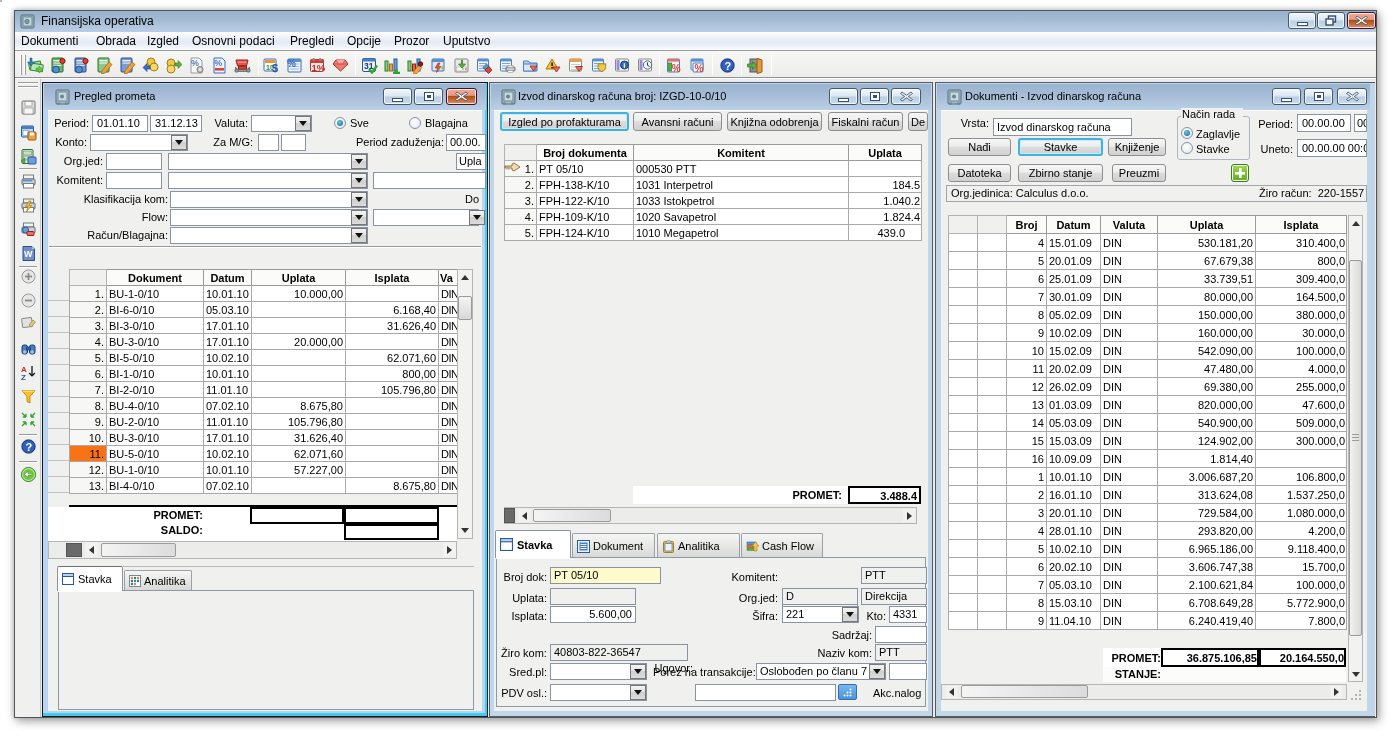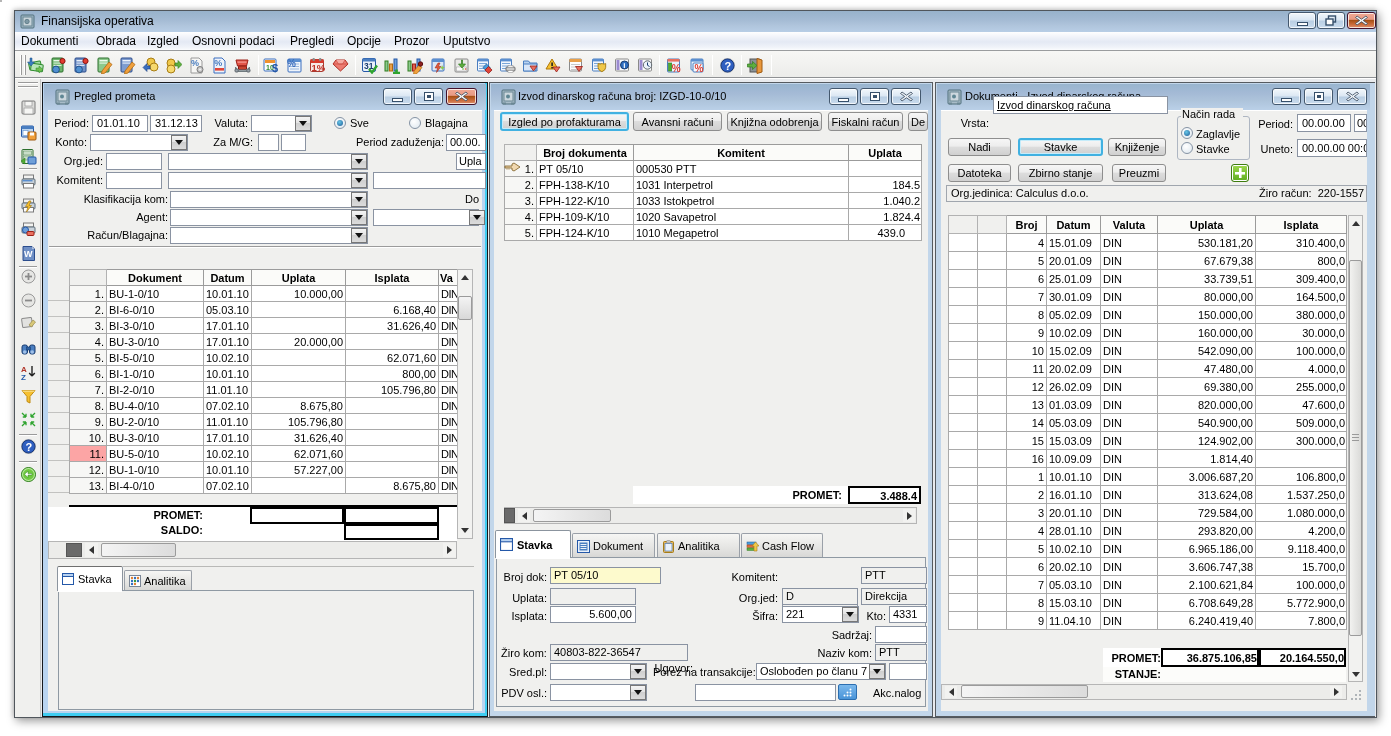--- a/index.html
+++ b/index.html
@@ -427,21 +427,21 @@
 <div class="cbtn" style="left:351px;top:173px;width:16px;height:15px">
     <div class="tri"></div>
   </div>
 <div class="fld " style="left:373px;top:172px;width:113px;height:17px;line-height:15px;"></div>
 <div class="lbl" style="position:absolute;left:68px;top:193px;width:100px;text-align:right;">Klasifikacija kom:</div>
 <div class="fld " style="left:170px;top:191px;width:198px;height:17px;line-height:15px;"></div>
 <div class="cbtn" style="left:351px;top:192px;width:16px;height:15px">
     <div class="tri"></div>
   </div>
 <div class="lbl" style="position:absolute;left:465px;top:193px;">Do</div>
-<div class="lbl" style="position:absolute;left:118px;top:211px;width:50px;text-align:right;">Agent:</div>
+<div class="lbl" style="position:absolute;left:118px;top:211px;width:50px;text-align:right;">Flow:</div>
 <div class="fld " style="left:170px;top:209px;width:198px;height:17px;line-height:15px;"></div>
 <div class="cbtn" style="left:351px;top:210px;width:16px;height:15px">
     <div class="tri"></div>
   </div>
 <div class="fld " style="left:373px;top:209px;width:106px;height:17px;line-height:15px;"></div>
 <div class="cbtn" style="left:469px;top:210px;width:16px;height:15px">
     <div class="tri"></div>
   </div>
 <div class="lbl" style="position:absolute;left:78px;top:229px;width:90px;text-align:right;">Račun/Blagajna:</div>
 <div class="fld " style="left:170px;top:227px;width:198px;height:17px;line-height:15px;"></div>
@@ -542,21 +542,21 @@
       </tr>
       <tr>
         <td class="r" style="background:#f7f7f5">10.</td>
         <td>BU-3-0/10</td>
         <td>17.01.10</td>
         <td class="r">31.626,40</td>
         <td class="r"></td>
         <td style="letter-spacing:-0.5px">DIN</td>
       </tr>
       <tr>
-        <td class="r" style="background:#fca5a5">11.</td>
+        <td class="r" style="background:#f97316">11.</td>
         <td>BU-5-0/10</td>
         <td>10.02.10</td>
         <td class="r">62.071,60</td>
         <td class="r"></td>
         <td style="letter-spacing:-0.5px">DIN</td>
       </tr>
       <tr>
         <td class="r" style="background:#f7f7f5">12.</td>
         <td>BU-1-0/10</td>
         <td>10.01.10</td>
@@ -824,21 +824,21 @@
       <div></div>
     </div>
   </div>
 <div class="wbtn" style="left:1337px;top:88px;width:30px">
     <svg width="13" height="11" viewBox="0 0 13 11">
       <path d="M2 1 L6.5 4.2 L11 1 L12.5 2.5 L8.3 5.5 L12.5 8.5 L11 10 L6.5 6.8 L2 10 L0.5 8.5 L4.7 5.5 L0.5 2.5 Z" fill="#e8edf2" stroke="#3a4a5e" stroke-width="0.8"></path>
     </svg>
   </div>
 <div class="abs" style="left:941px;top:110px;width:426px;height:601px;background:#f0f0ee;border-top:1px solid #fff"></div>
 <div class="lbl" style="position:absolute;left:949px;top:117px;width:40px;text-align:right;">Vrsta:</div>
-<div class="fld " style="left:993px;top:96px;width:175px;height:18px;line-height:16px;text-decoration:underline;">Izvod dinarskog računa</div>
+<div class="fld " style="left:993px;top:118px;width:139px;height:18px;line-height:16px;">Izvod dinarskog računa</div>
 <div class="abs" style="left:1177px;top:116px;width:73px;height:44px;border:1px solid #aeb6c2;border-radius:3px"></div>
 <div class="abs" style="left:1181px;top:108px;width:62px;height:12px;background:#f0f0ee"></div>
 <div class="lbl" style="position:absolute;left:1182px;top:108px;">Način rada</div>
 <div class="radio sel" style="left:1181px;top:127px"></div>
 <div class="lbl" style="position:absolute;left:1196px;top:128px;">Zaglavlje</div>
 <div class="radio" style="left:1181px;top:142px"></div>
 <div class="lbl" style="position:absolute;left:1196px;top:143px;">Stavke</div>
 <div class="lbl" style="position:absolute;left:1253px;top:118px;width:40px;text-align:right;">Period:</div>
 <div class="fld " style="left:1297px;top:114px;width:54px;height:18px;line-height:16px;padding:0 4px;">00.00.00</div>
 <div class="fld " style="left:1354px;top:114px;width:13px;height:18px;line-height:16px;padding:0 2px;">00</div>

